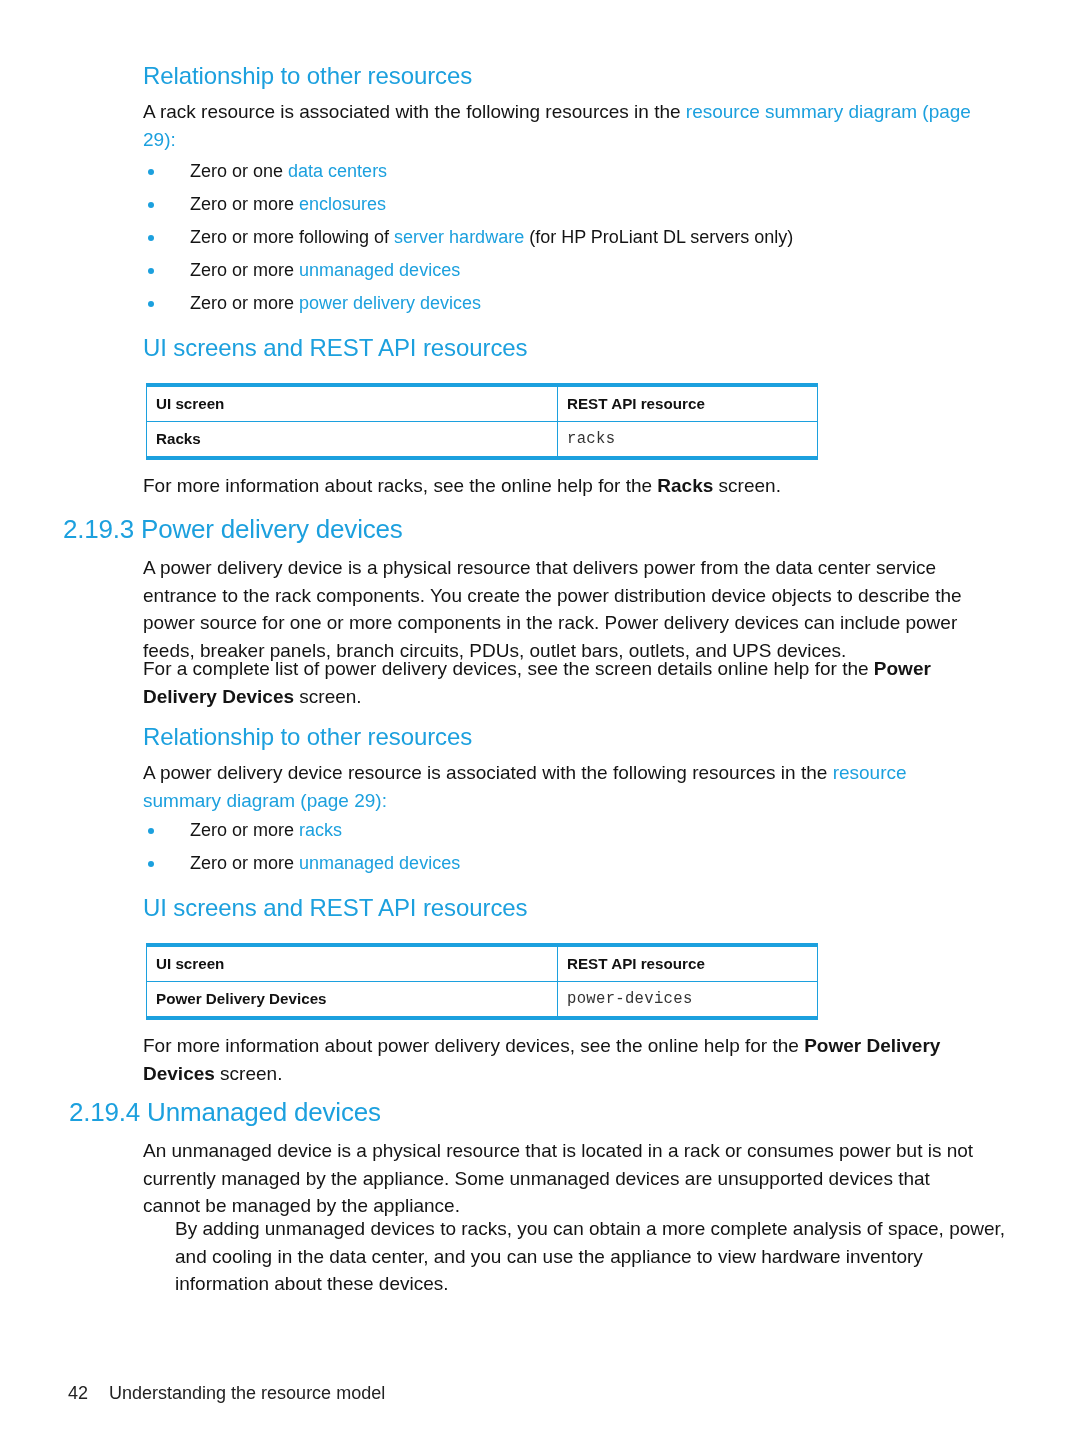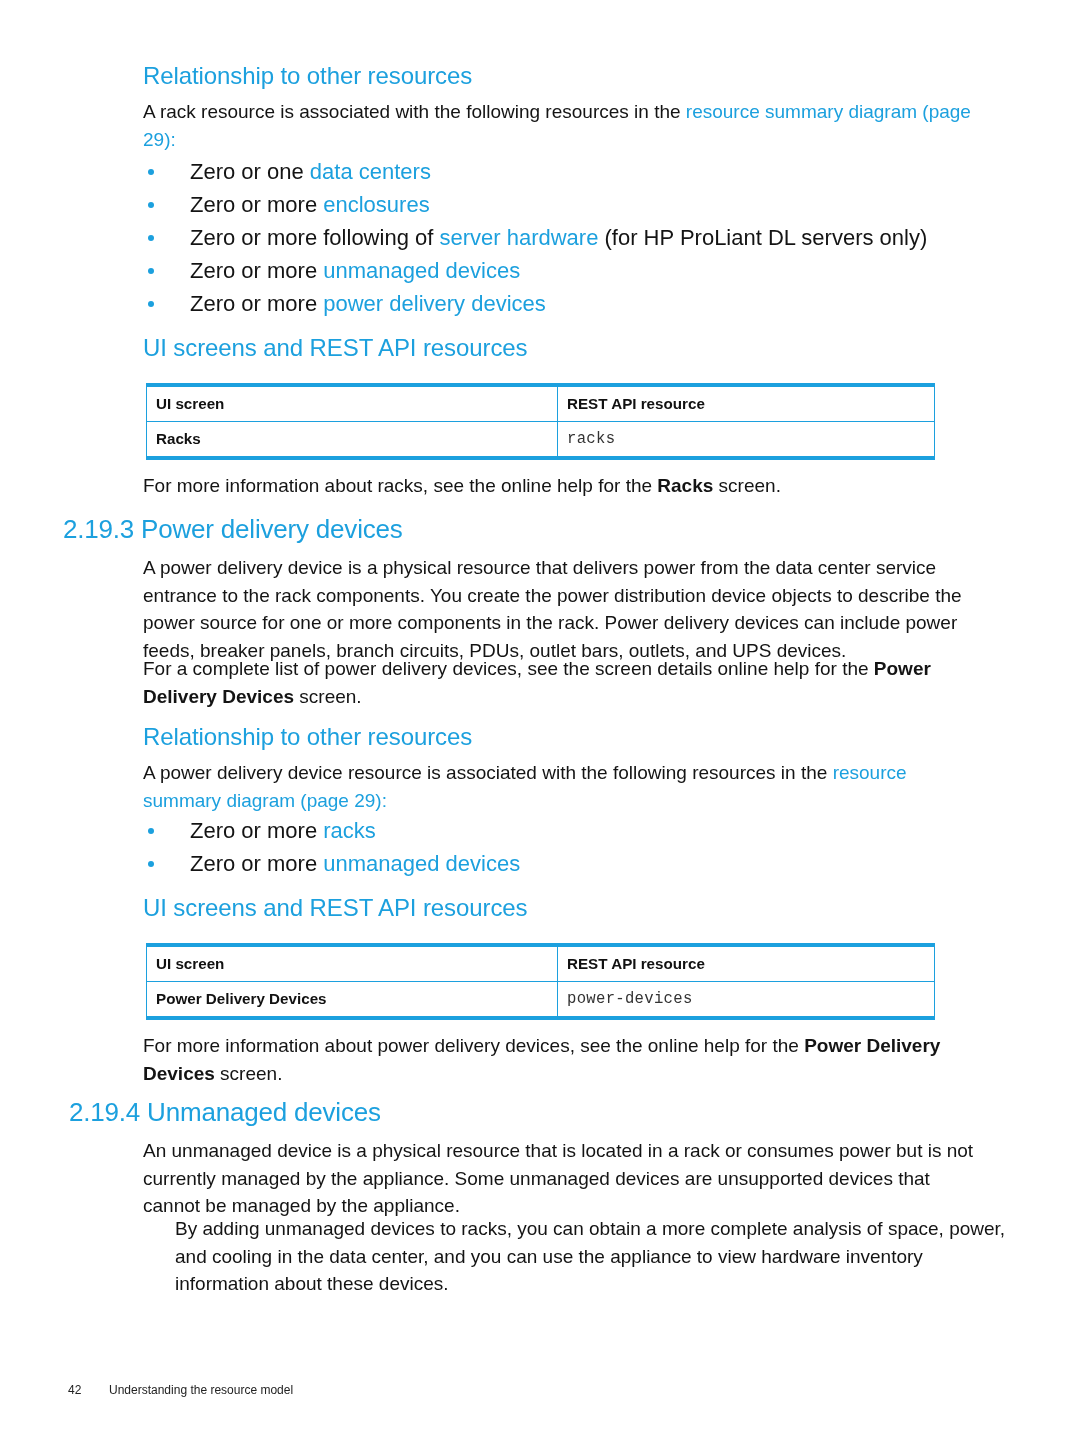--- a/index.html
+++ b/index.html
@@ -51,21 +51,21 @@
     text-align: left;
   }
   .lnk { color: #1CA0DE; }
   .bold { font-weight: bold; }
 
   
   .bullet {
     position: absolute;
     left: 143px;
     width: 845px;
-    font-size: 22px;
+    font-size: 18px;
     line-height: 27.6px;
     color: #141414;
   }
   .bullet .dot {
     position: absolute;
     left: 5px;
     top: 11px;
     width: 6px;
     height: 6px;
     border-radius: 50%;
@@ -73,21 +73,21 @@
   }
   .bullet .btxt {
     display: block;
     margin-left: 47px;
   }
 
   
   .tbl {
     position: absolute;
     left: 146px;
-    width: 789px;
+    width: 672px;
     border-top: 4px solid #1CA0DE;
     border-bottom: 4px solid #1CA0DE;
     border-left: 1px solid #1CA0DE;
     border-right: 1px solid #1CA0DE;
     box-sizing: border-box;
     background: #fff;
   }
   .trow {
     display: flex;
     box-sizing: border-box;
@@ -117,21 +117,21 @@
     font-size: 15.6px;
     color: #333;
     letter-spacing: 0.3px;
   }
 
   
   .footer {
     position: absolute;
     left: 68px;
     top: 1383px;
-    font-size: 12px;
+    font-size: 18px;
     color: #222;
     white-space: nowrap;
   }
   .footer .pg { display: inline-block; width: 41px; }
 </style>
 </head>
 <body>
 
 <div class="page">
 

